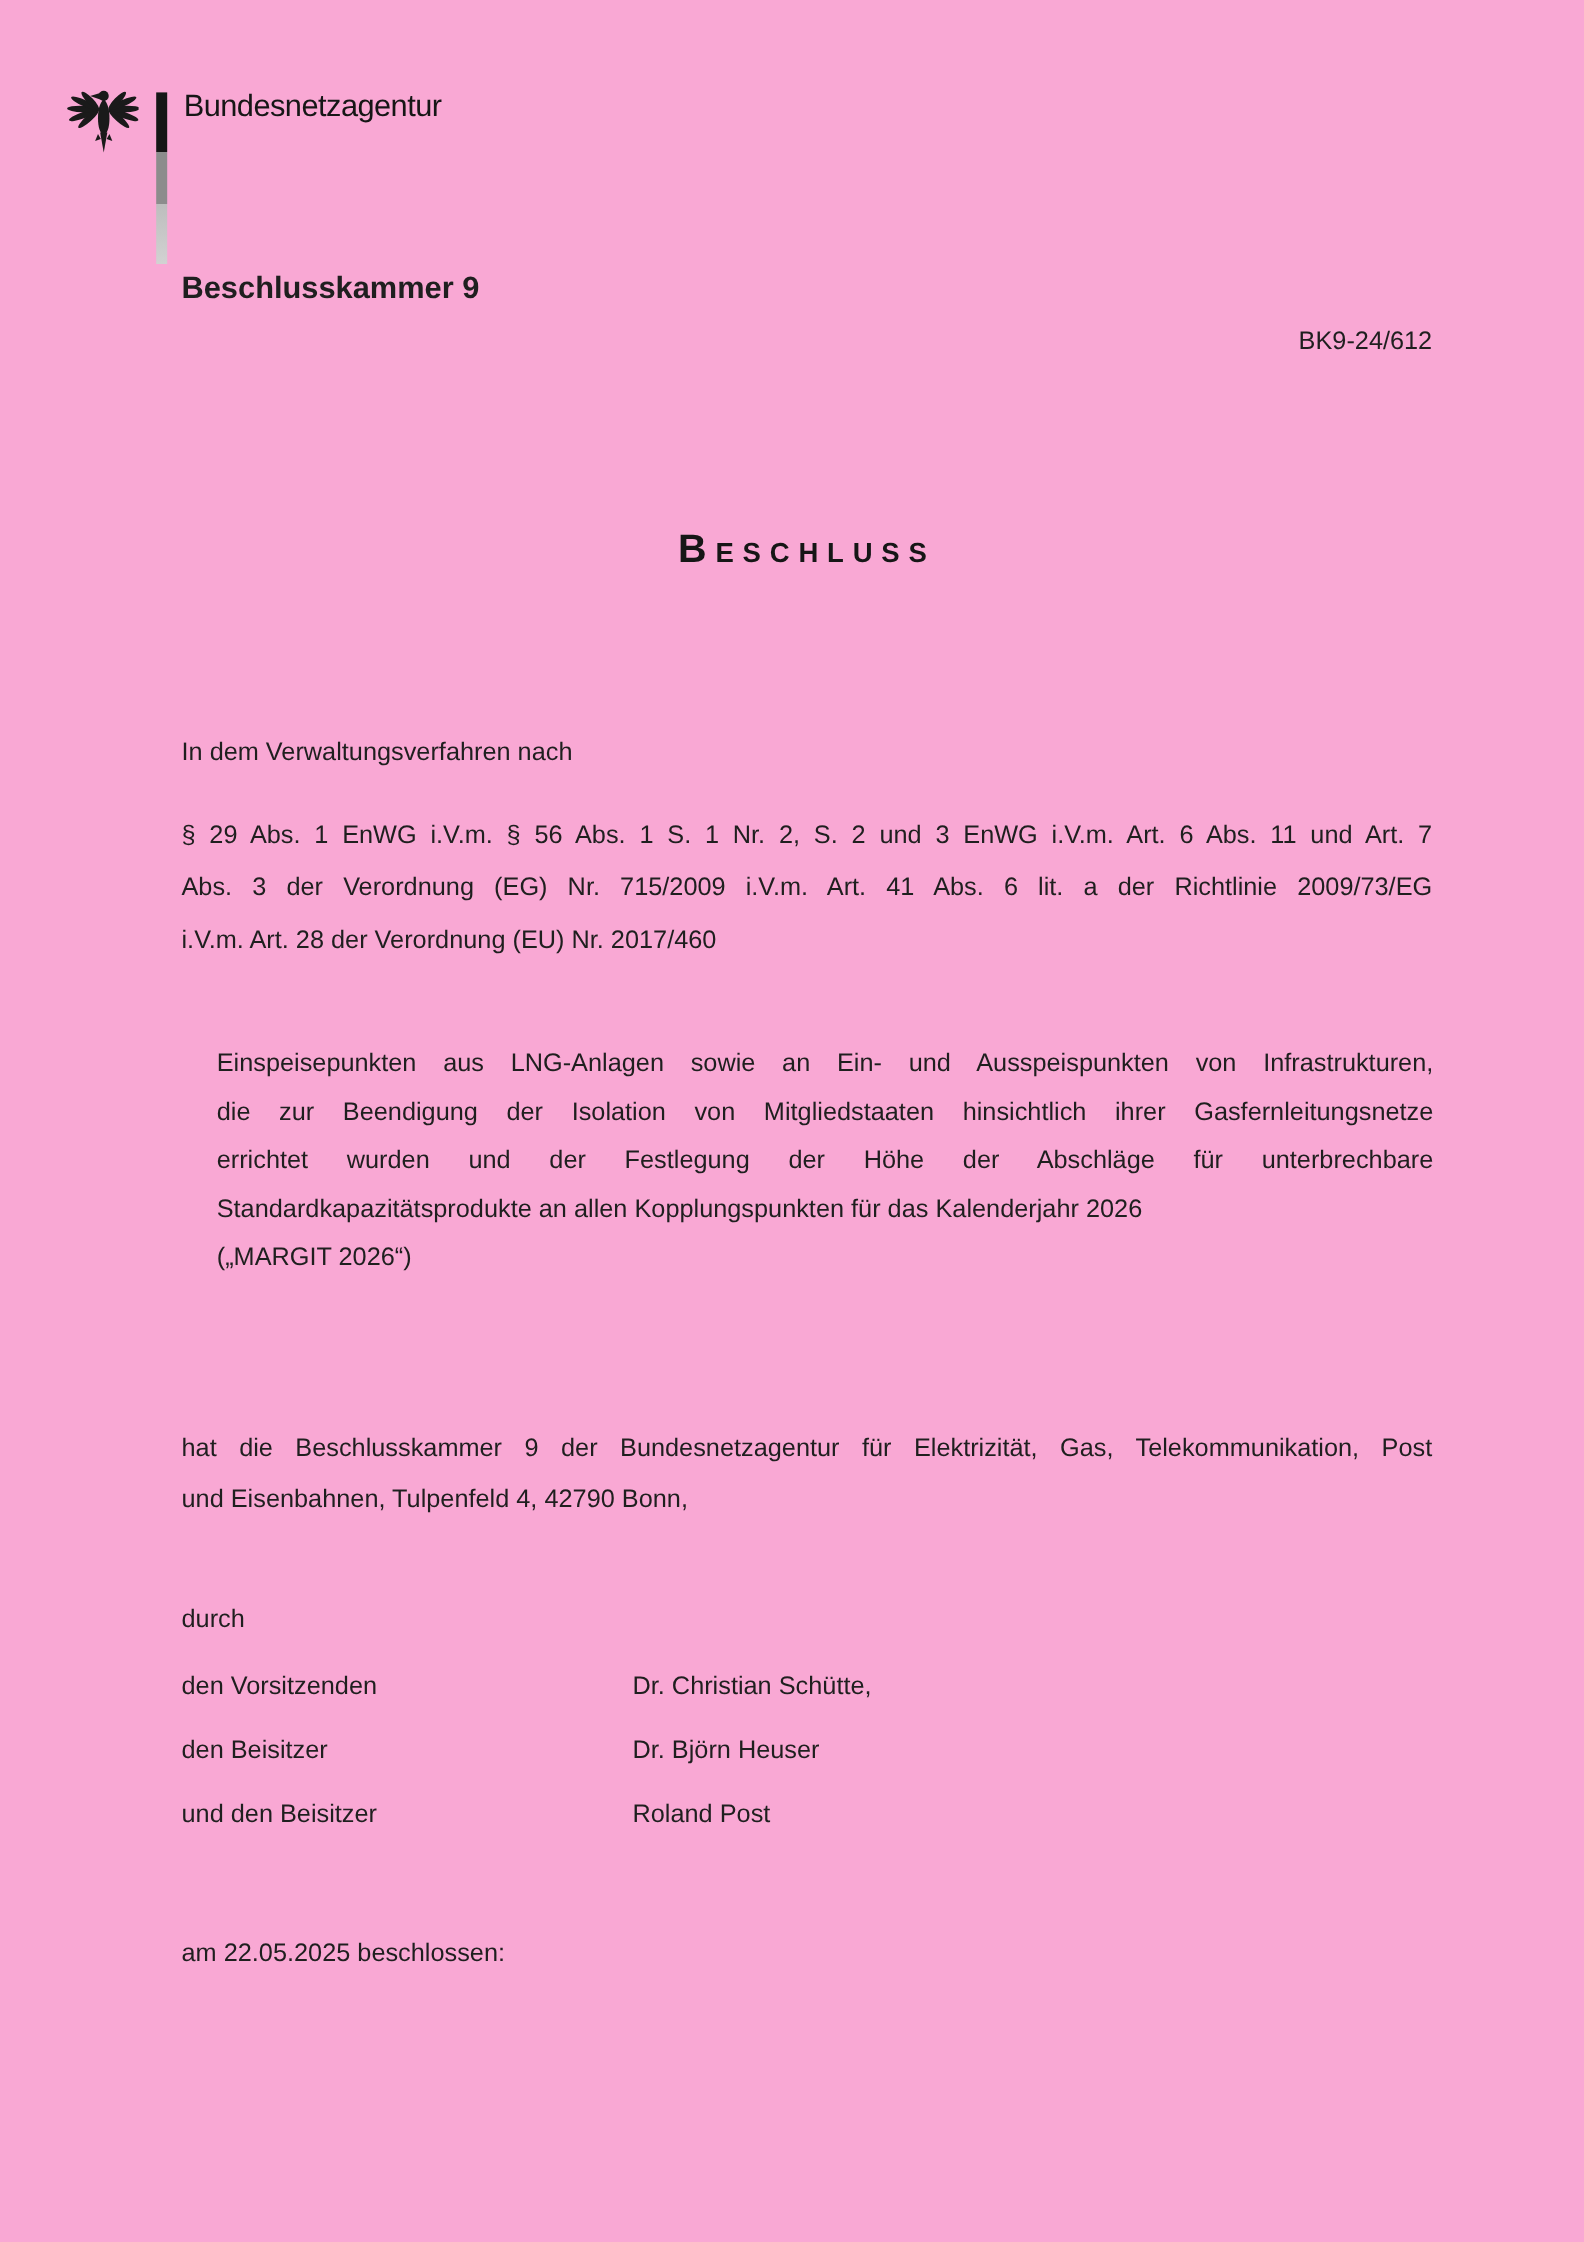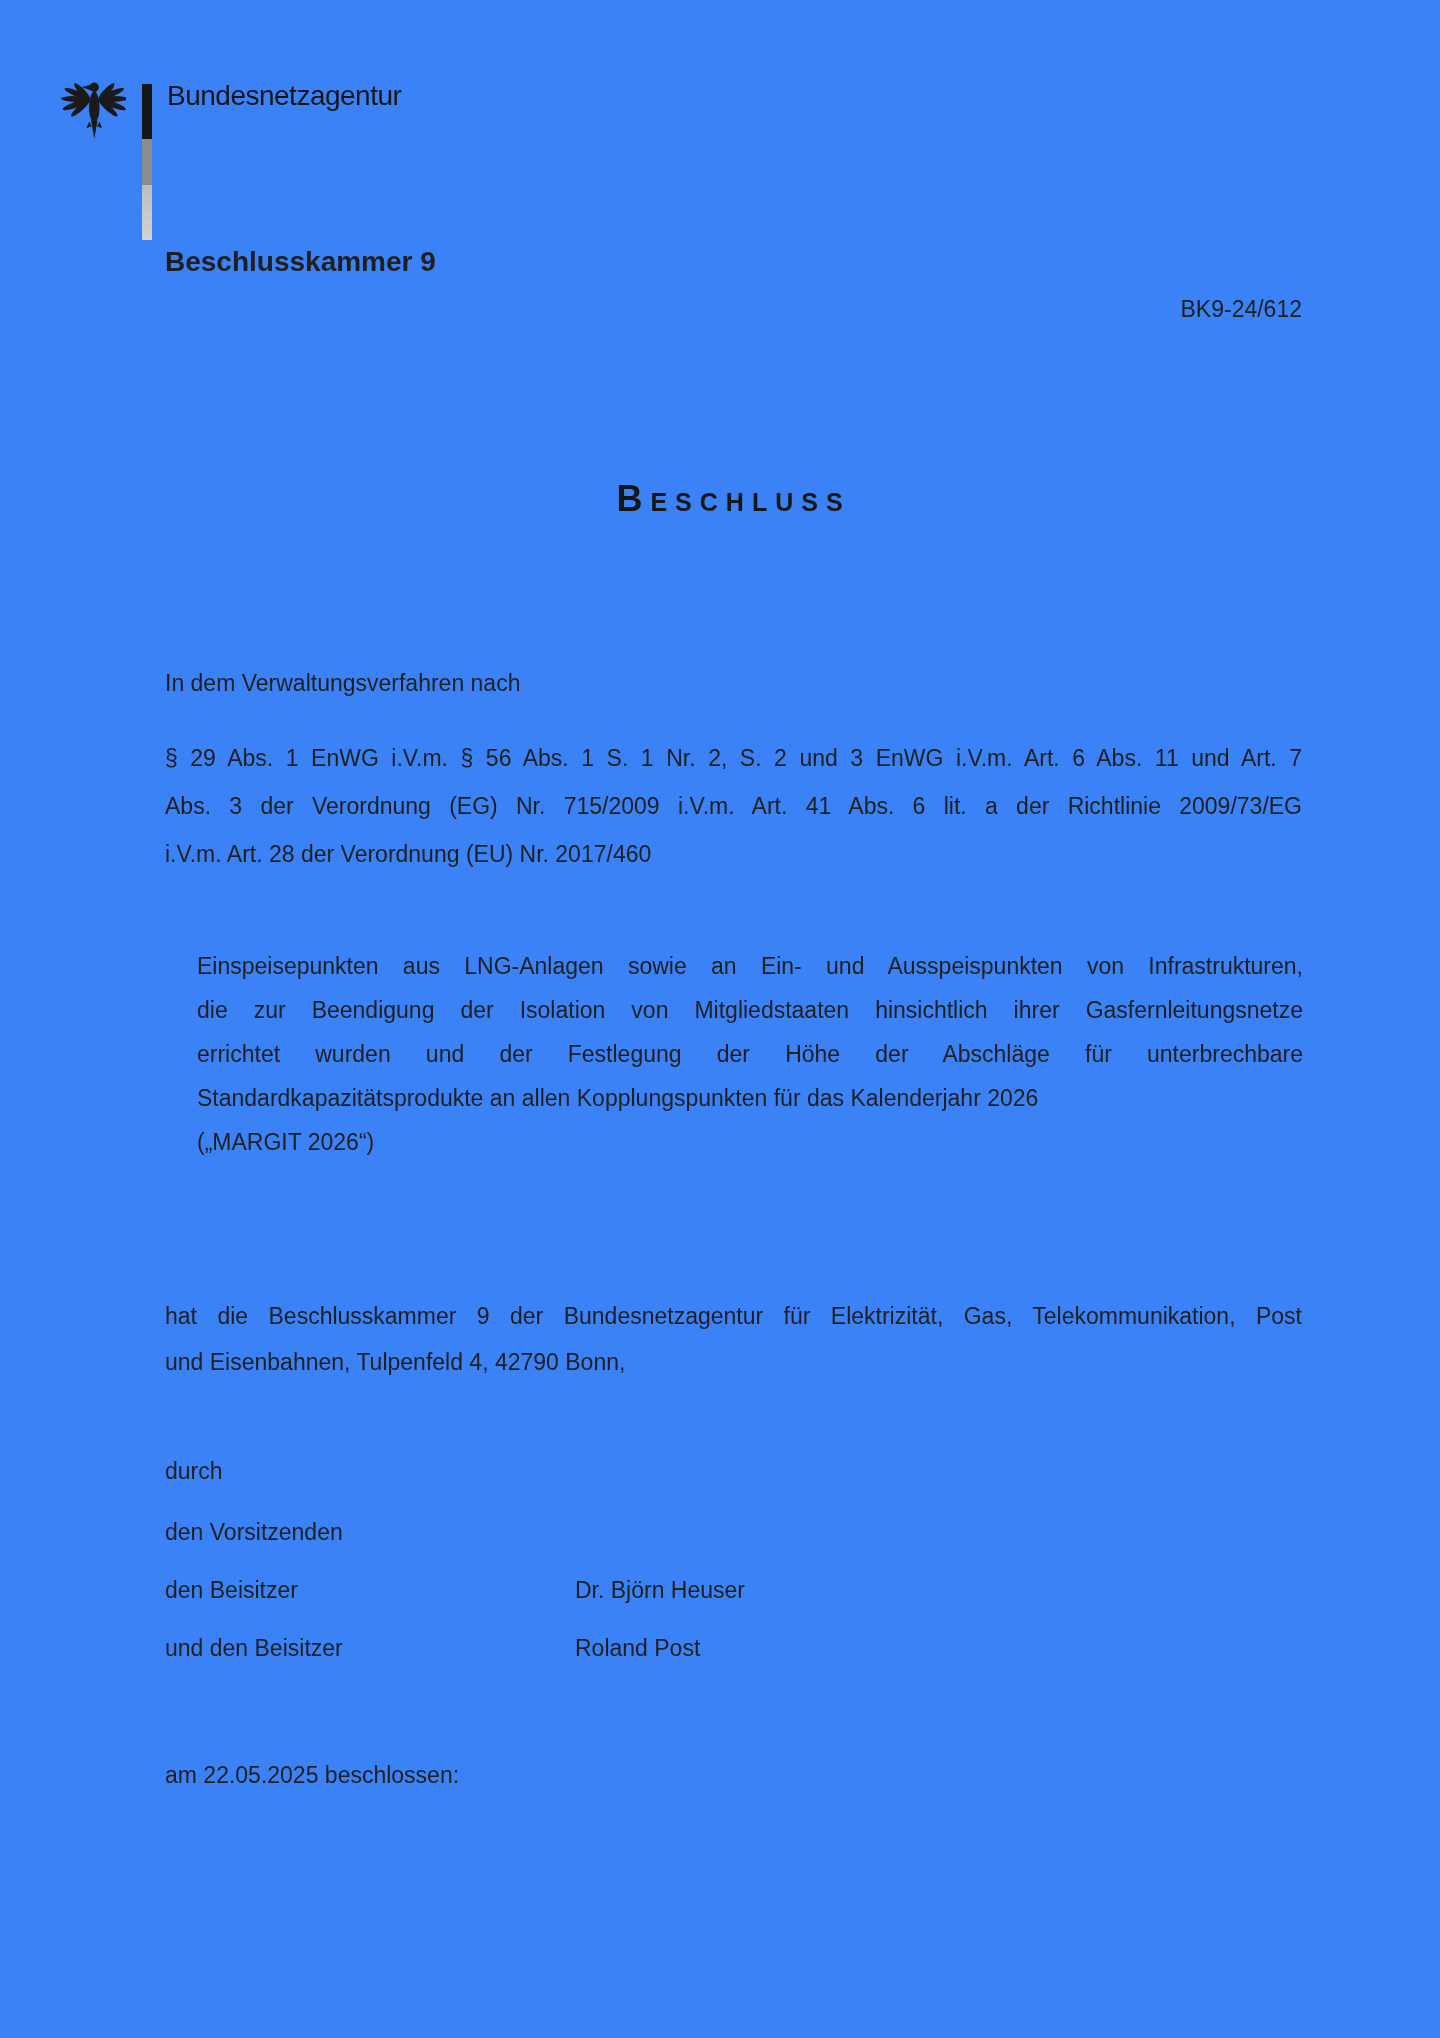--- a/index.html
+++ b/index.html
@@ -1,20 +1,20 @@
 <!DOCTYPE html>
 <html><head>
 <meta charset="utf-8">
 <style>
   html, body { margin: 0; padding: 0; background: #ffffff; }
   .page {
     position: relative;
     width: 1440px;
     height: 2038px;
-    background: #3b82f6;
+    background: #f9a8d4;
     font-family: "Liberation Sans", sans-serif;
     color: #1f1f1f;
     overflow: hidden;
   }
 
   
   .eagle {
     position: absolute;
     left: 60px; top: 80px;
     width: 66px; height: 62px;
@@ -199,20 +199,21 @@
   <div class="decision-by bodytext">
     <div class="jline">hat die Beschlusskammer 9 der Bundesnetzagentur für Elektrizität, Gas, Telekommunikation, Post</div>
     <div class="jline-last">und Eisenbahnen, Tulpenfeld 4, 42790 Bonn,</div>
   </div>
 
   <div class="durch bodytext">durch</div>
 
   <div class="members bodytext">
     <div class="member-row">
       <div class="member-role">den Vorsitzenden</div>
+      <div class="member-name">Dr. Christian Schütte,</div>
     </div>
     <div class="member-row">
       <div class="member-role">den Beisitzer</div>
       <div class="member-name">Dr. Björn Heuser</div>
     </div>
     <div class="member-row">
       <div class="member-role">und den Beisitzer</div>
       <div class="member-name">Roland Post</div>
     </div>
   </div>

